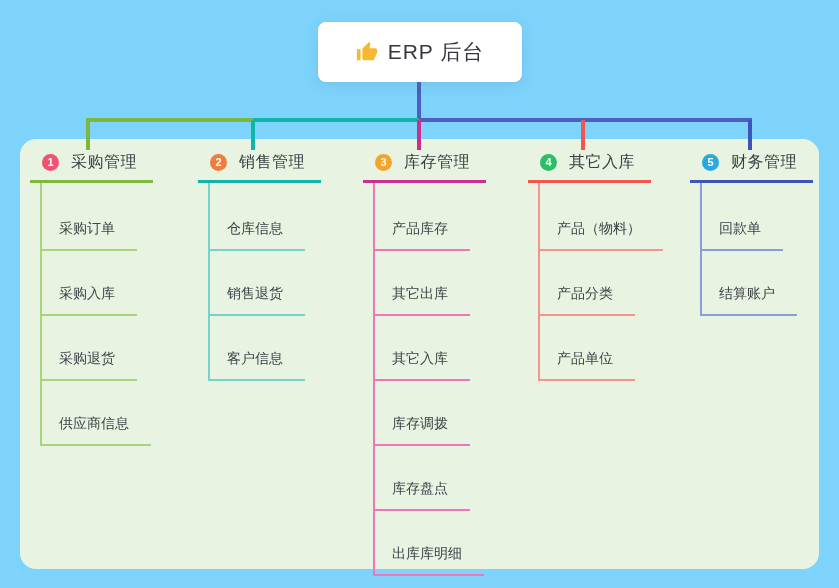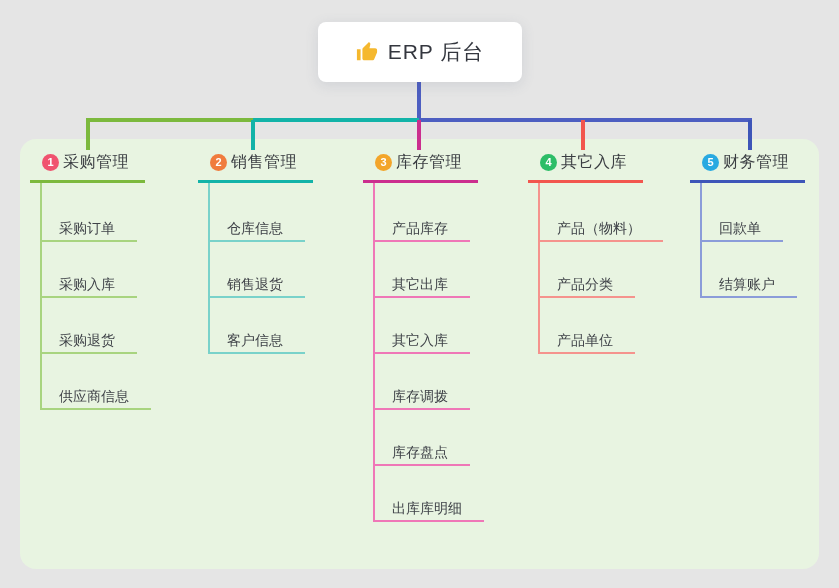--- a/index.html
+++ b/index.html
@@ -1,20 +1,20 @@
 <!DOCTYPE html>
 <html><head>
 <meta charset="utf-8">
 <style>
   * { margin:0; padding:0; box-sizing:border-box; }
   html,body { background:#fff; }
   body { font-family:"Liberation Sans","DejaVu Sans",sans-serif; }
   .canvas {
     position:relative; width:839px; height:588px;
-    background:#e5e5e5; overflow:hidden;
+    background:#7dd3fc; overflow:hidden;
   }
   
   .panel {
     position:absolute; left:20px; top:139px; width:799px; height:430px;
     background:#e8f4e1; border-radius:16px;
   }
   
   .root-card {
     position:absolute; left:318px; top:22px; width:204px; height:60px;
     background:#ffffff; border-radius:8px;
@@ -43,30 +43,30 @@
     border-bottom:3px solid var(--main);
     min-width:115px;
   }
   .badge {
     width:17px; height:17px; border-radius:50%;
     background:var(--badge); color:#fff;
     font-size:11px; line-height:17px; text-align:center; font-weight:bold;
     flex:0 0 auto;
   }
   .branch-label {
-    margin-left:4px; font-size:16px; color:#3a3d42; font-weight:500;
+    margin-left:12px; font-size:16px; color:#3a3d42; font-weight:500;
     letter-spacing:0.5px;
   }
   .children {
     list-style:none; margin-left:10px; width:fit-content;
     border-left:2px solid var(--light);
   }
   .children li {
     width:fit-content; white-space:nowrap;
-    padding:33px 22px 3px 17px; line-height:18px;
+    padding:33px 22px 12px 17px; line-height:18px;
     font-size:14px; color:#3f4248;
     border-bottom:2px solid var(--light);
   }
   .children li:first-child { padding-top:36px; }
 </style>
 </head>
 <body>
 
 <div class="canvas">
 

